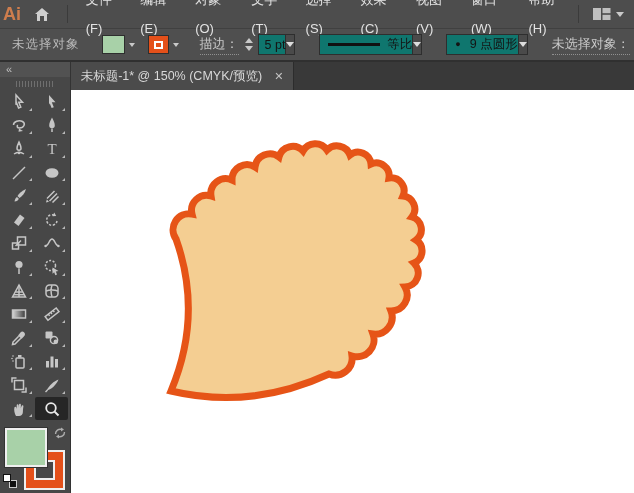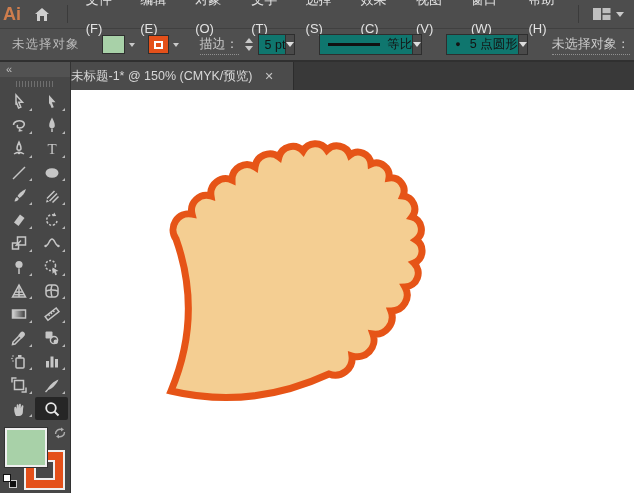--- a/index.html
+++ b/index.html
@@ -72,21 +72,21 @@
   .big-stroke { position:absolute; left:26px; top:30px; width:37px; height:36px; z-index:1;
     border:8px solid var(--accent-orange); box-shadow:0 0 0 2px #EFEFEF, inset 0 0 0 2px #EFEFEF; cursor:pointer; }
   .swap-ic { position:absolute; right:3px; top:4px; cursor:pointer; }
   .def-ic { position:absolute; left:3px; top:52px; width:14px; height:14px; cursor:pointer; }
   .def-ic .bk { position:absolute; right:0; bottom:0; width:8px; height:8px; background:#111; border:1px solid #CCC; }
   .def-ic .wt { position:absolute; left:0; top:0; width:8px; height:8px; background:#FFF; border:1px solid #111; }
   
   .right-col { flex:1; display:flex; flex-direction:column; min-width:0; }
   .tab-strip { height:28px; background:#393939; display:flex; align-items:center; }
   .doc-tab { width:223px; height:28px; background:#4B4B4B; border-right:1px solid #2C2C2C;
-    display:flex; align-items:center; gap:12px; font-size:12.5px; color:#D8D8D8; cursor:pointer; }
+    display:flex; align-items:center; justify-content:center; gap:12px; font-size:12.5px; color:#D8D8D8; cursor:pointer; }
   .tab-close { color:#C4C4C4; font-size:11px; cursor:pointer; }
   .watermark { margin-left:auto; padding-right:12px; font-weight:bold; font-size:13.5px; color:var(--watermark-gold); }
   .canvas { flex:1; background:#FFFFFF; position:relative; }
   .canvas svg { position:absolute; left:0; top:0; }
 </style>
 </head>
 <body>
 
 <div class="menu-bar">
   <span class="logo">Ai</span>
@@ -151,21 +151,21 @@
   <span class="field dd-stroke ml10">
     <span class="line-sample"></span>
     <span>等比</span>
   </span>
   <span class="dd-chev">
       <b></b>
     </span>
 
   <span class="field dd-brush ml10">
     <span class="bullet">●</span>
-    <span>5 点圆形</span>
+    <span>9 点圆形</span>
   </span>
   <span class="dd-chev">
       <b></b>
     </span>
 
   <span class="ctl-label ml10">未选择对象：</span>
   <span class="field w-op ml8">100</span>
 </div>
 
 <div class="main">

